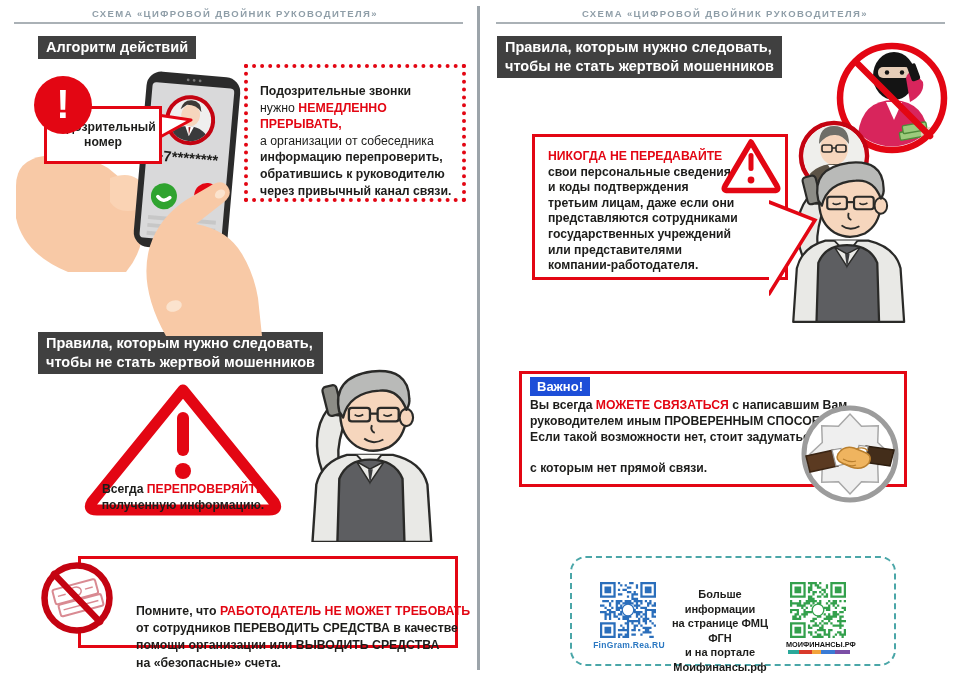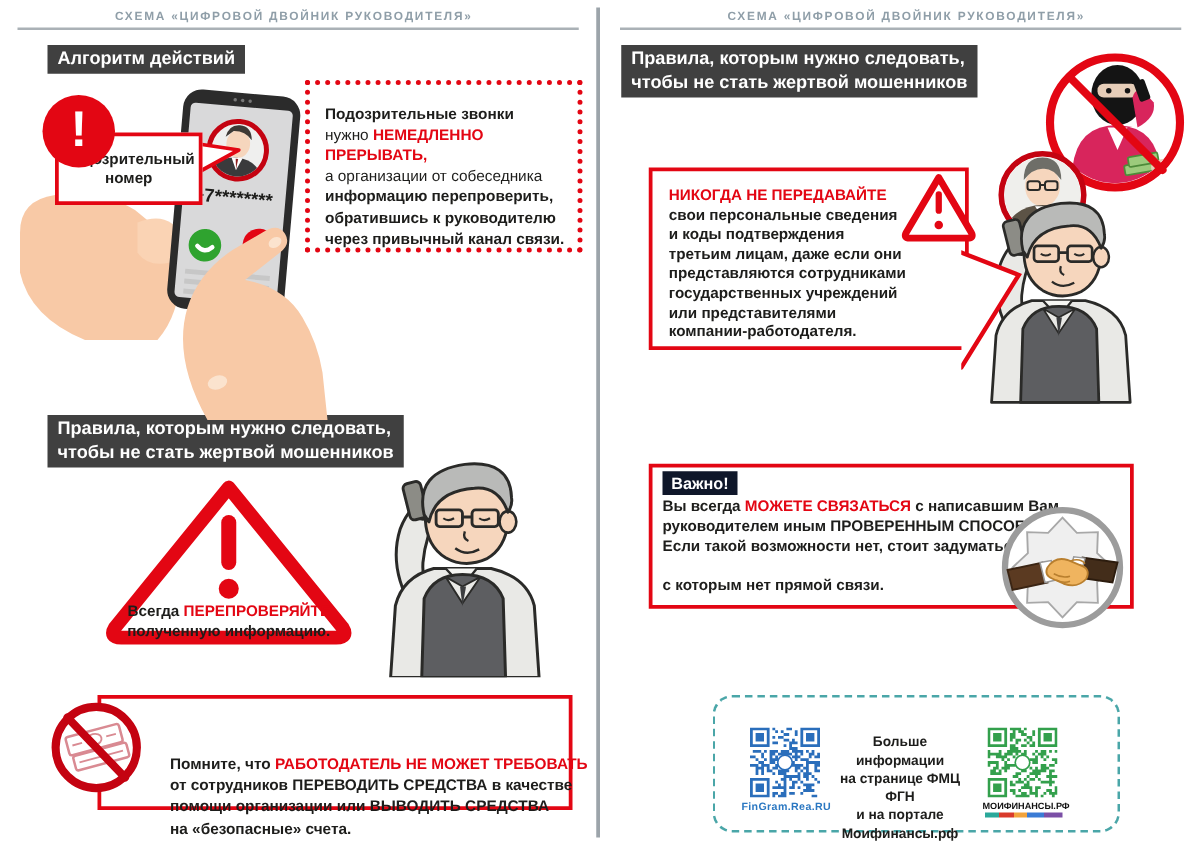--- a/index.html
+++ b/index.html
@@ -18,21 +18,21 @@
   .red-box{position:absolute;background:#fff;border:3px solid #e30613;}
   .bubble{position:absolute;background:#fff;border:3px solid #e30613;display:flex;
        align-items:center;justify-content:center;text-align:center;
        font-size:12.2px;font-weight:bold;line-height:15px;z-index:5;}
   .warn-circle{position:absolute;background:#e30613;border-radius:50%;color:#fff;
        font-weight:bold;text-align:center;z-index:6;}
   .body-txt{position:absolute;font-size:12.3px;font-weight:bold;line-height:17.2px;}
   .divider{position:absolute;background:#9ca4aa;}
   .tri-label{position:absolute;text-align:center;font-size:12.2px;font-weight:bold;
        line-height:15.5px;z-index:3;}
-  .imp-badge{position:absolute;background:#0f172a;color:#fff;font-size:13px;
+  .imp-badge{position:absolute;background:#1d4ed8;color:#fff;font-size:13px;
        font-weight:bold;padding:1px 7px;line-height:17px;z-index:4;}
   .qr-panel{position:absolute;border:2.5px dashed #4aa6a8;border-radius:16px;background:#fff;z-index:2;}
   .qr-label{position:absolute;text-align:center;font-weight:bold;}
   .stripe{position:absolute;height:4px;
        background:linear-gradient(90deg,#2aa89a 0 18%,#d93a2b 18% 38%,#f2a33c 38% 54%,#3a7bd5 54% 76%,#7b4fa6 76% 100%);}
   svg text{font-family:"Liberation Sans","DejaVu Sans",sans-serif;}
 </style>
 </head>
 <body>
 
@@ -206,21 +206,21 @@
       <path d="M20,149 Q29,126 52,126 Q75,126 84,149 Z" fill="#5c5346"></path>
       <path d="M46,127 L52,136 L58,127 Z" fill="#fff"></path>
       <path d="M51,128 L52,142 L53.5,128 Z" fill="#7a1b1b"></path>
     </g>
   </svg>
 
   <svg class="abs" style="left:770px;top:150px;z-index:2;" width="152" height="174">
     <use href="#man" width="152" height="174"></use>
   </svg>
 
-  <div class="red-box" style="left:519px;top:134px;width:250px;height:140px;z-index:4;">
+  <div class="red-box" style="left:532px;top:134px;width:250px;height:140px;z-index:4;">
     <div style="padding:12px 10px 0 13px;font-size:12.2px;font-weight:bold;line-height:15.6px;">
       <span class="red">НИКОГДА НЕ ПЕРЕДАВАЙТЕ</span><br>
       <span>свои персональные сведения</span><br>
       <span>и коды подтверждения</span><br>
       <span>третьим лицам, даже если они</span><br>
       <span>представляются сотрудниками</span><br>
       <span>государственных учреждений</span><br>
       <span>или представителями</span><br>
       <span>компании-работодателя.</span>
     </div>

